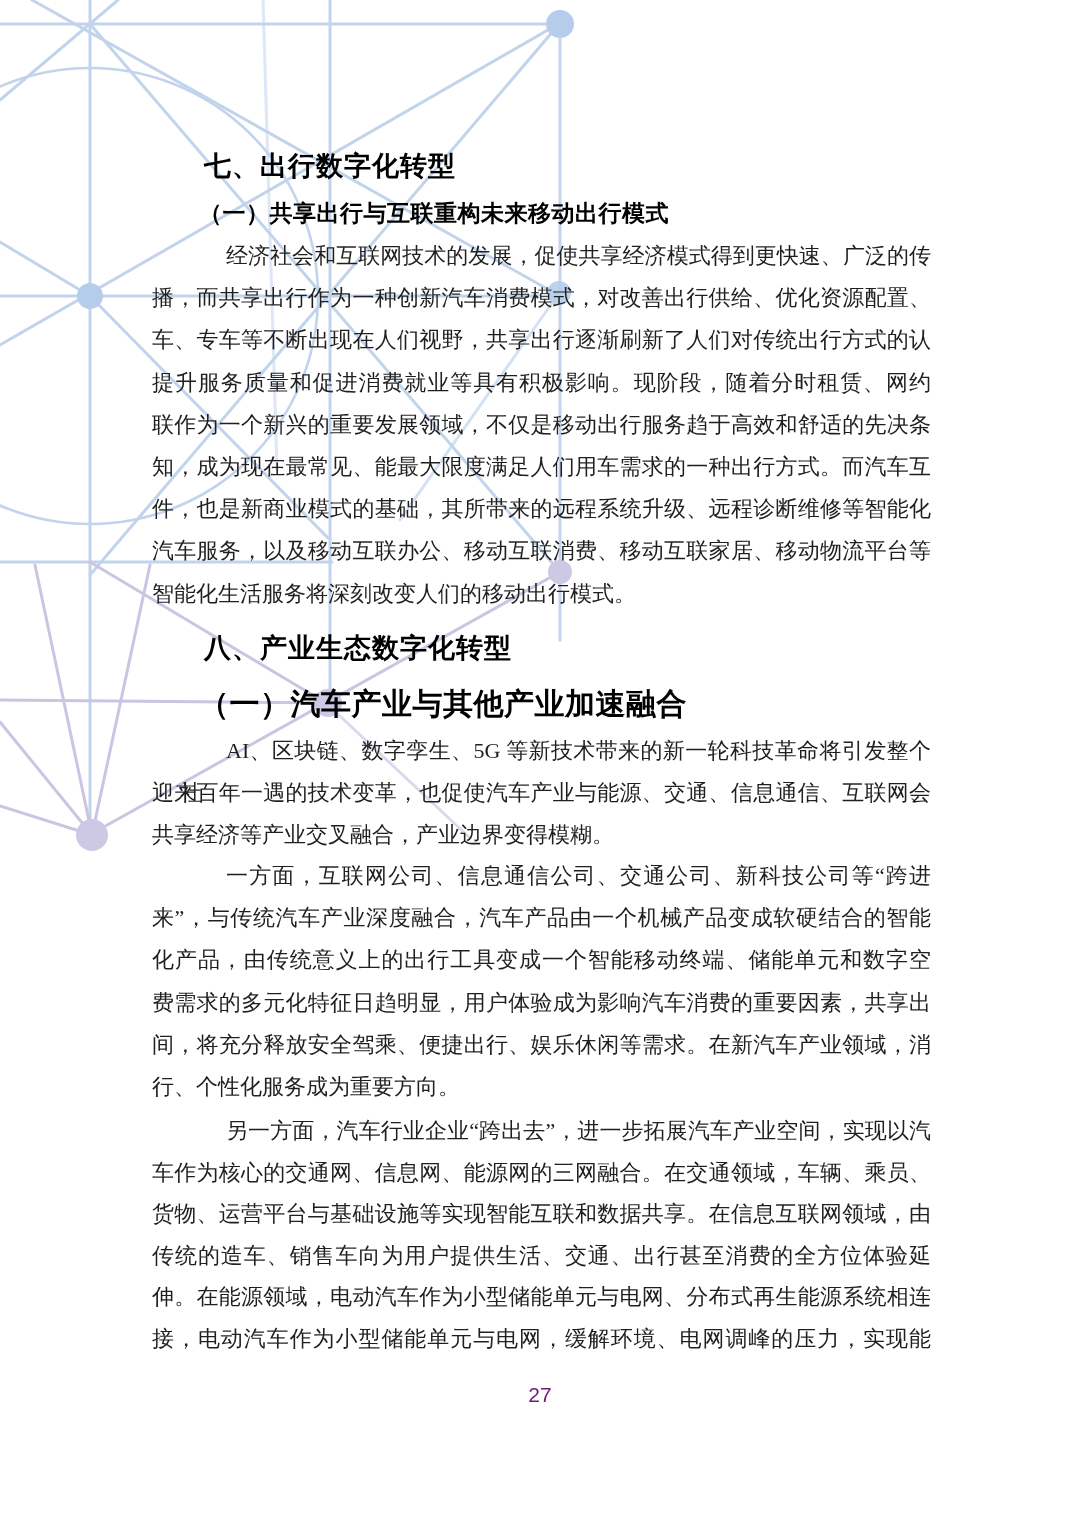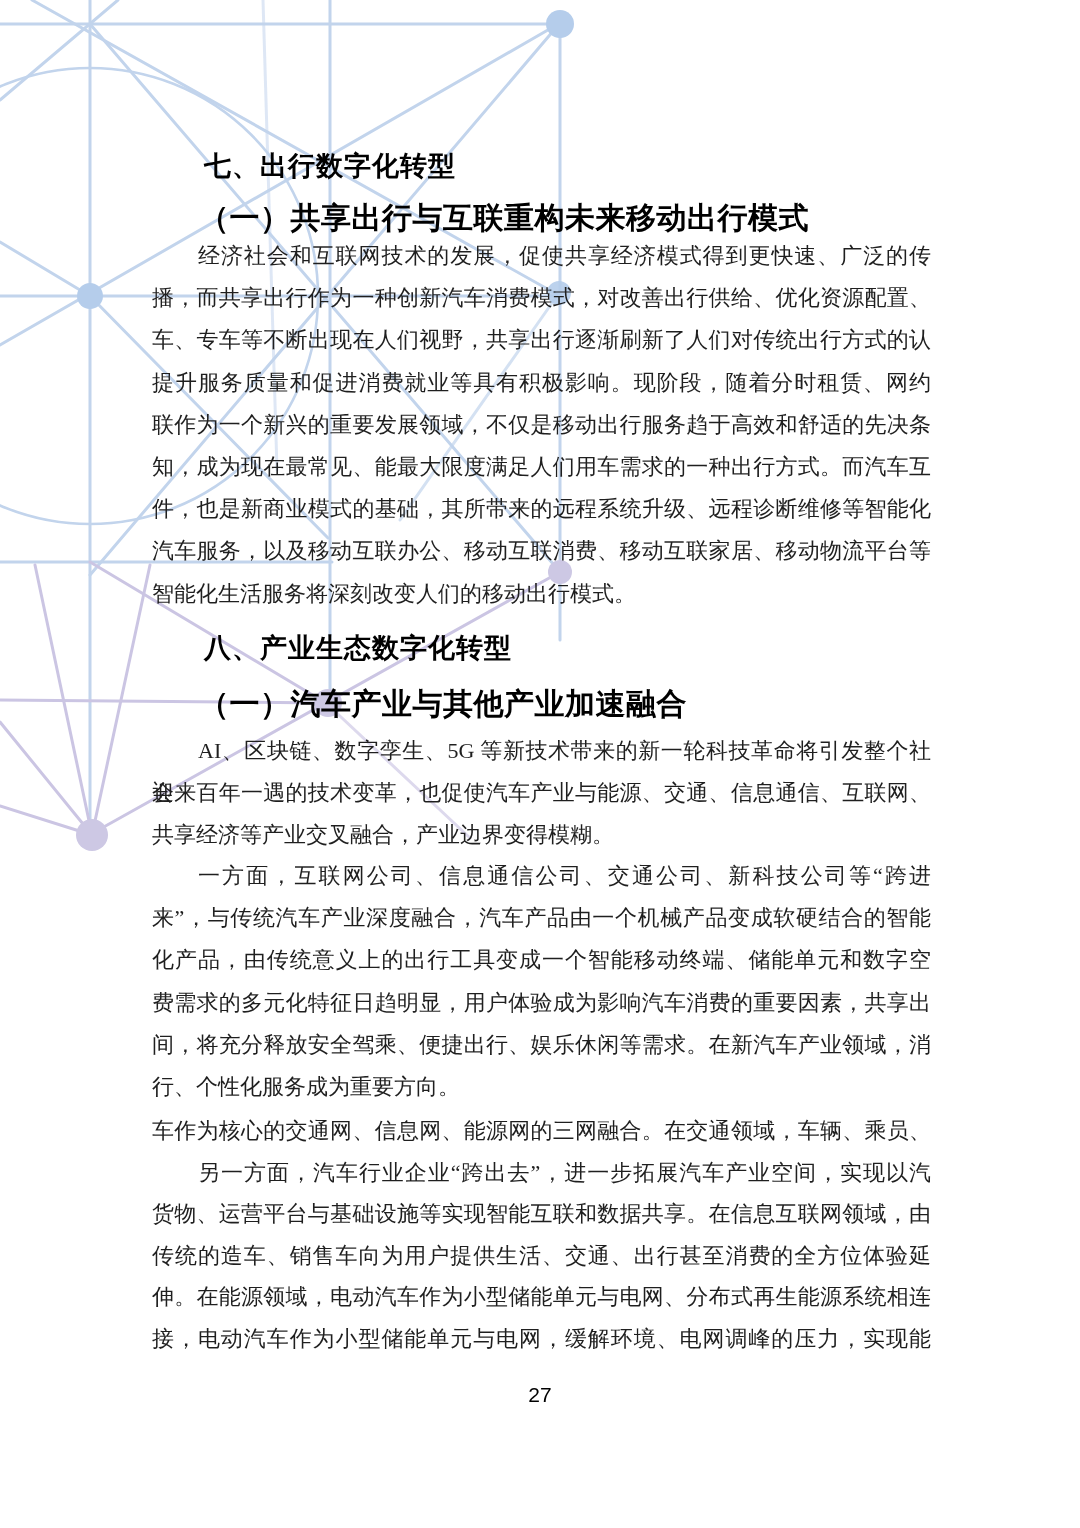--- a/index.html
+++ b/index.html
@@ -16,37 +16,37 @@
   .textlayer{position:absolute;left:0;top:0;width:100%;height:100%;}
   .h-main{
     position:absolute;left:204px;
     font-family:"Liberation Sans","DejaVu Sans",sans-serif;
     font-weight:700;font-size:27px;color:#000;
     letter-spacing:1px;white-space:nowrap;
   }
   .h-sub{
     position:absolute;left:199px;
     font-family:"Liberation Sans","DejaVu Sans",sans-serif;
-    font-weight:700;font-size:30px;color:#000;
+    font-weight:700;font-size:23px;color:#000;
     letter-spacing:0.5px;white-space:nowrap;
   }
   .para{position:absolute;left:152px;width:779px;}
   .bline{
     font-size:22px;line-height:42.2px;height:42.2px;
     text-align:justify;text-align-last:justify;
     color:#1f1f1f;
   }
   .p4 .bline{line-height:41.6px;height:41.6px;}
-  .bline.first{text-indent:46px;}
+  .bline.first{text-indent:46px;margin-left:28px;}
   .bline.endline{text-align:left;text-align-last:left;}
   .pagenum{
     position:absolute;left:0;top:1383px;width:1080px;
     text-align:center;
     font-family:"Liberation Sans","DejaVu Sans",sans-serif;
-    font-size:21px;color:#000000;
+    font-size:21px;color:#701a75;
   }
 </style>
 </head>
 <body>
 
 <div class="page">
 
   <svg class="pattern" width="1080" height="1528" viewBox="0 0 1080 1528">
 
     <g fill="none" stroke-width="3" stroke-linecap="round" stroke="#c2d4ec">
@@ -122,22 +122,22 @@
     <div class="para" style="top:855px">
       <div class="bline first">一方面，互联网公司、信息通信公司、交通公司、新科技公司等“跨进</div>
       <div class="bline">来”，与传统汽车产业深度融合，汽车产品由一个机械产品变成软硬结合的智能</div>
       <div class="bline">化产品，由传统意义上的出行工具变成一个智能移动终端、储能单元和数字空</div>
       <div class="bline">费需求的多元化特征日趋明显，用户体验成为影响汽车消费的重要因素，共享出</div>
       <div class="bline">间，将充分释放安全驾乘、便捷出行、娱乐休闲等需求。在新汽车产业领域，消</div>
       <div class="bline endline">行、个性化服务成为重要方向。</div>
     </div>
 
     <div class="para p4" style="top:1110px">
+      <div class="bline first">另一方面，汽车行业企业“跨出去”，进一步拓展汽车产业空间，实现以汽</div>
       <div class="bline">车作为核心的交通网、信息网、能源网的三网融合。在交通领域，车辆、乘员、</div>
-      <div class="bline first">另一方面，汽车行业企业“跨出去”，进一步拓展汽车产业空间，实现以汽</div>
       <div class="bline">货物、运营平台与基础设施等实现智能互联和数据共享。在信息互联网领域，由</div>
       <div class="bline">传统的造车、销售车向为用户提供生活、交通、出行甚至消费的全方位体验延</div>
       <div class="bline">伸。在能源领域，电动汽车作为小型储能单元与电网、分布式再生能源系统相连</div>
       <div class="bline">接，电动汽车作为小型储能单元与电网，缓解环境、电网调峰的压力，实现能</div>
     </div>
 
     <div class="pagenum">27</div>
 
   </div>
 </div>

